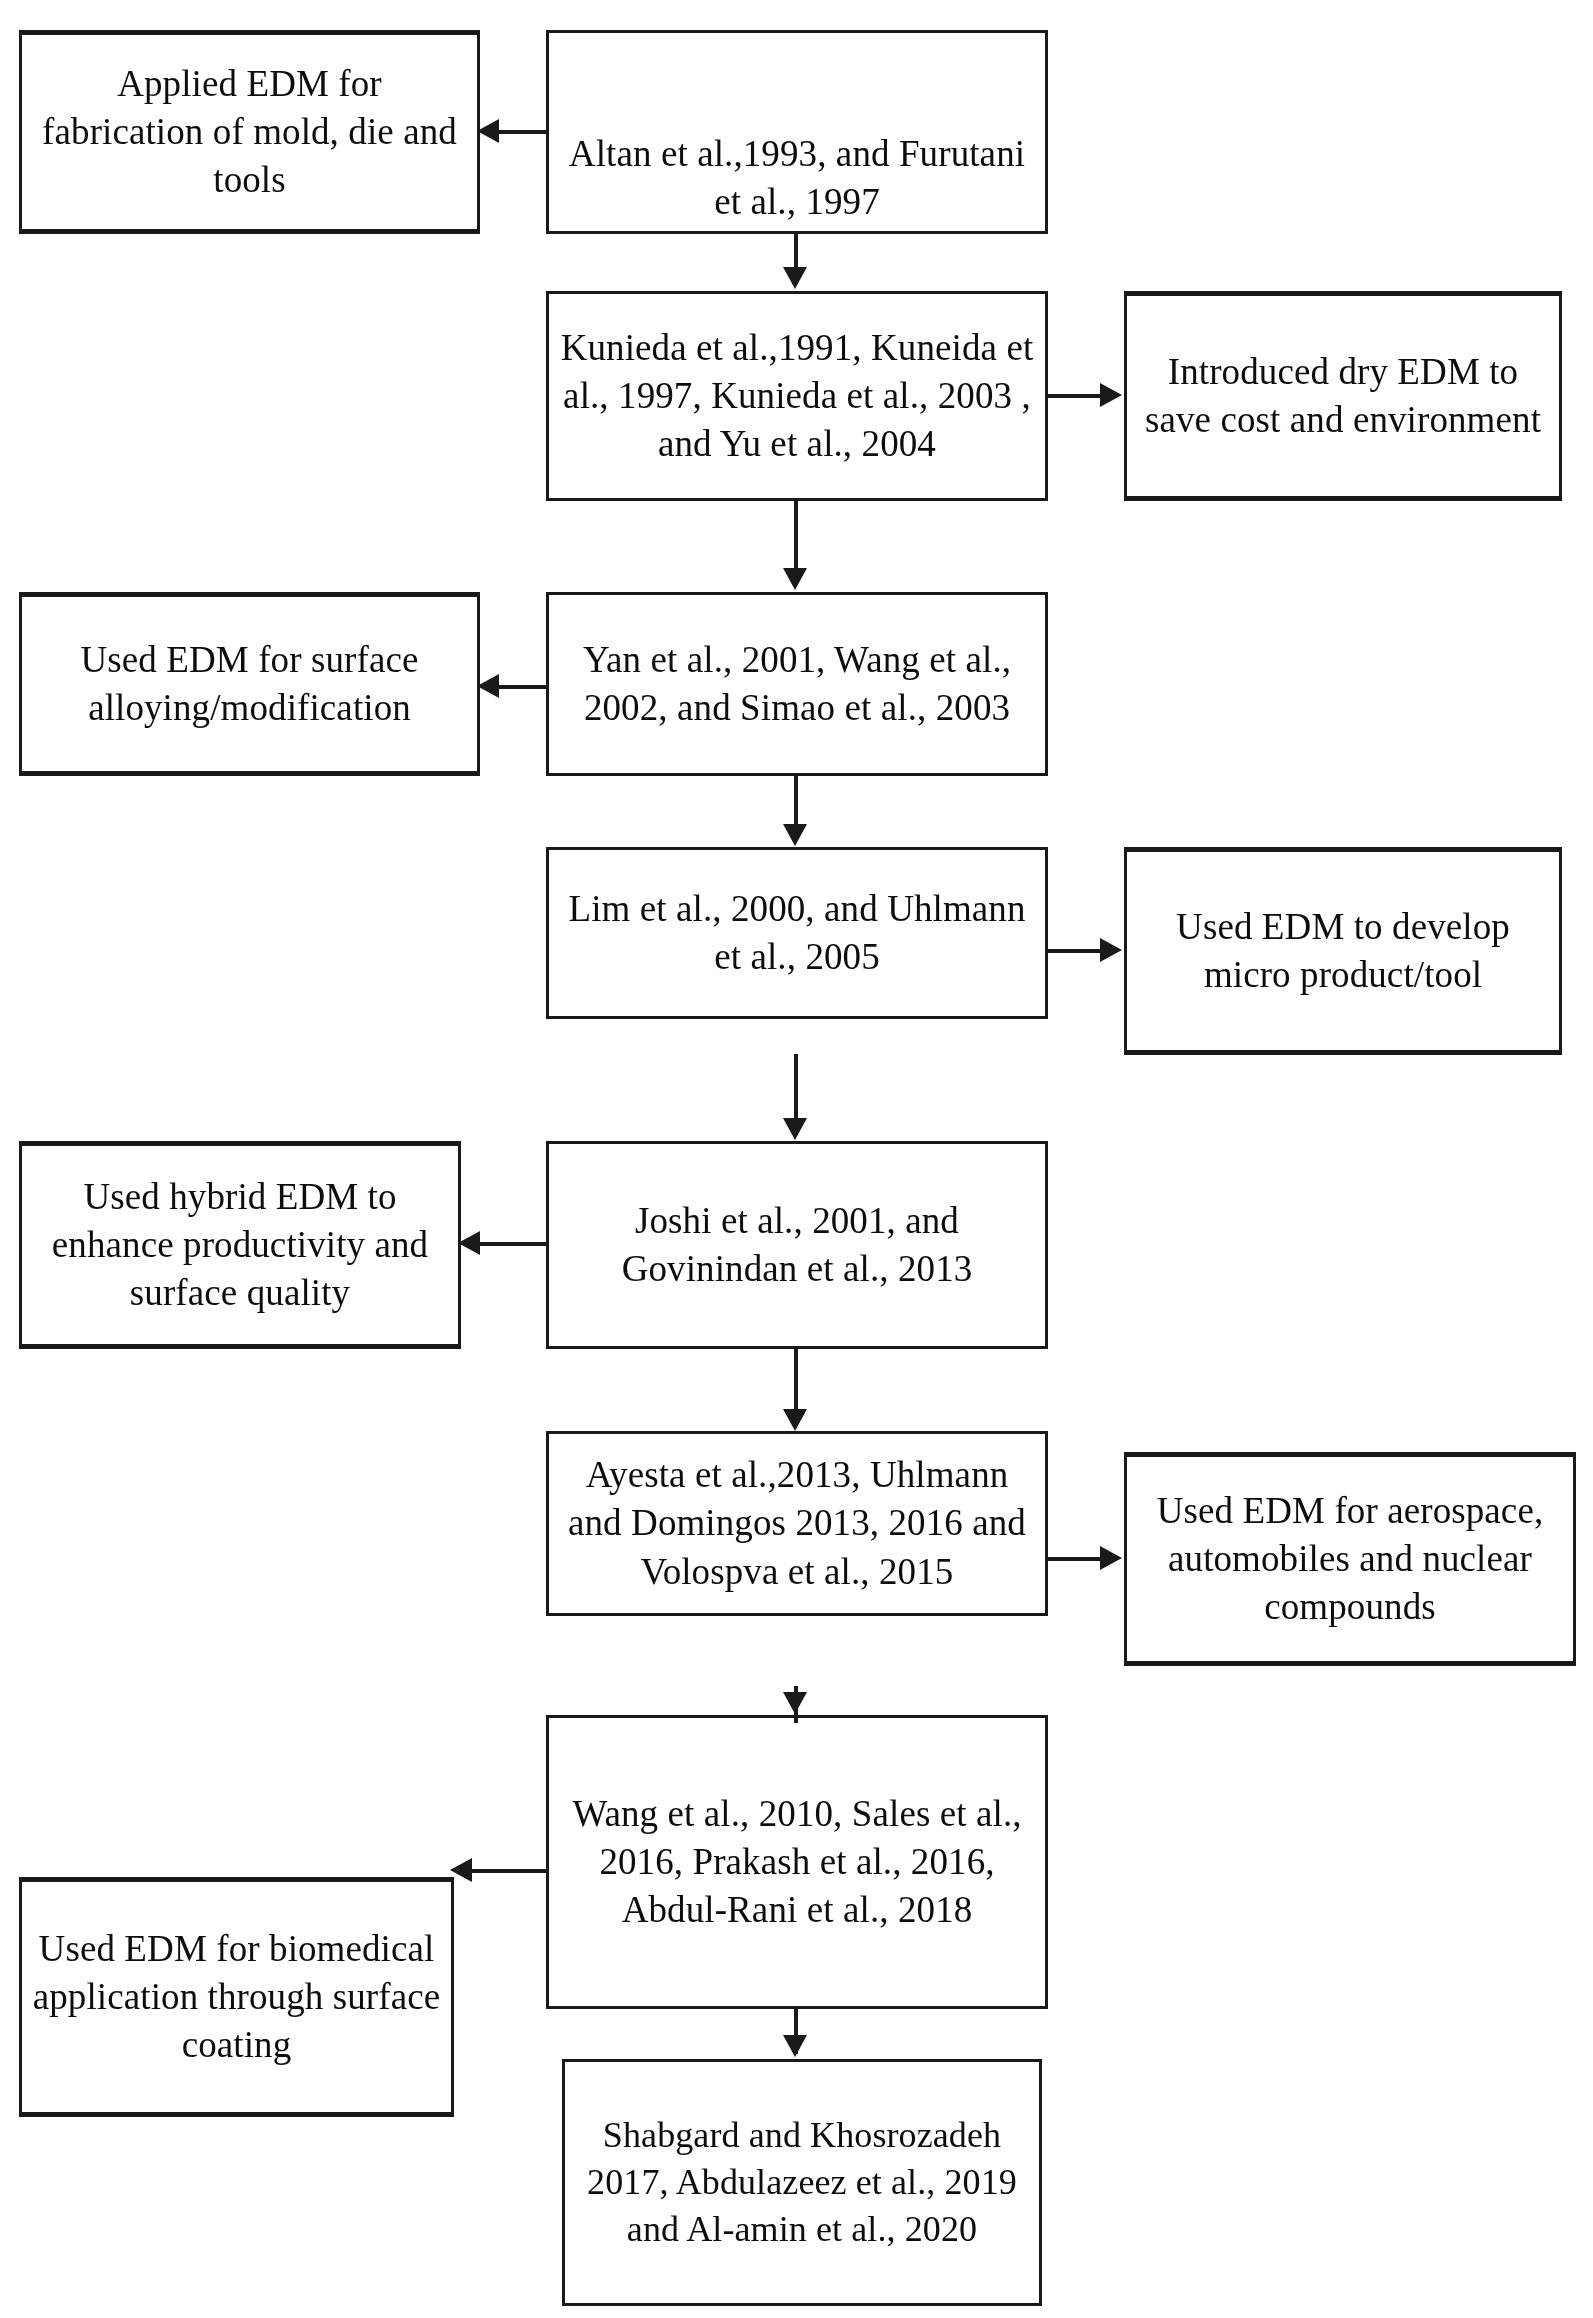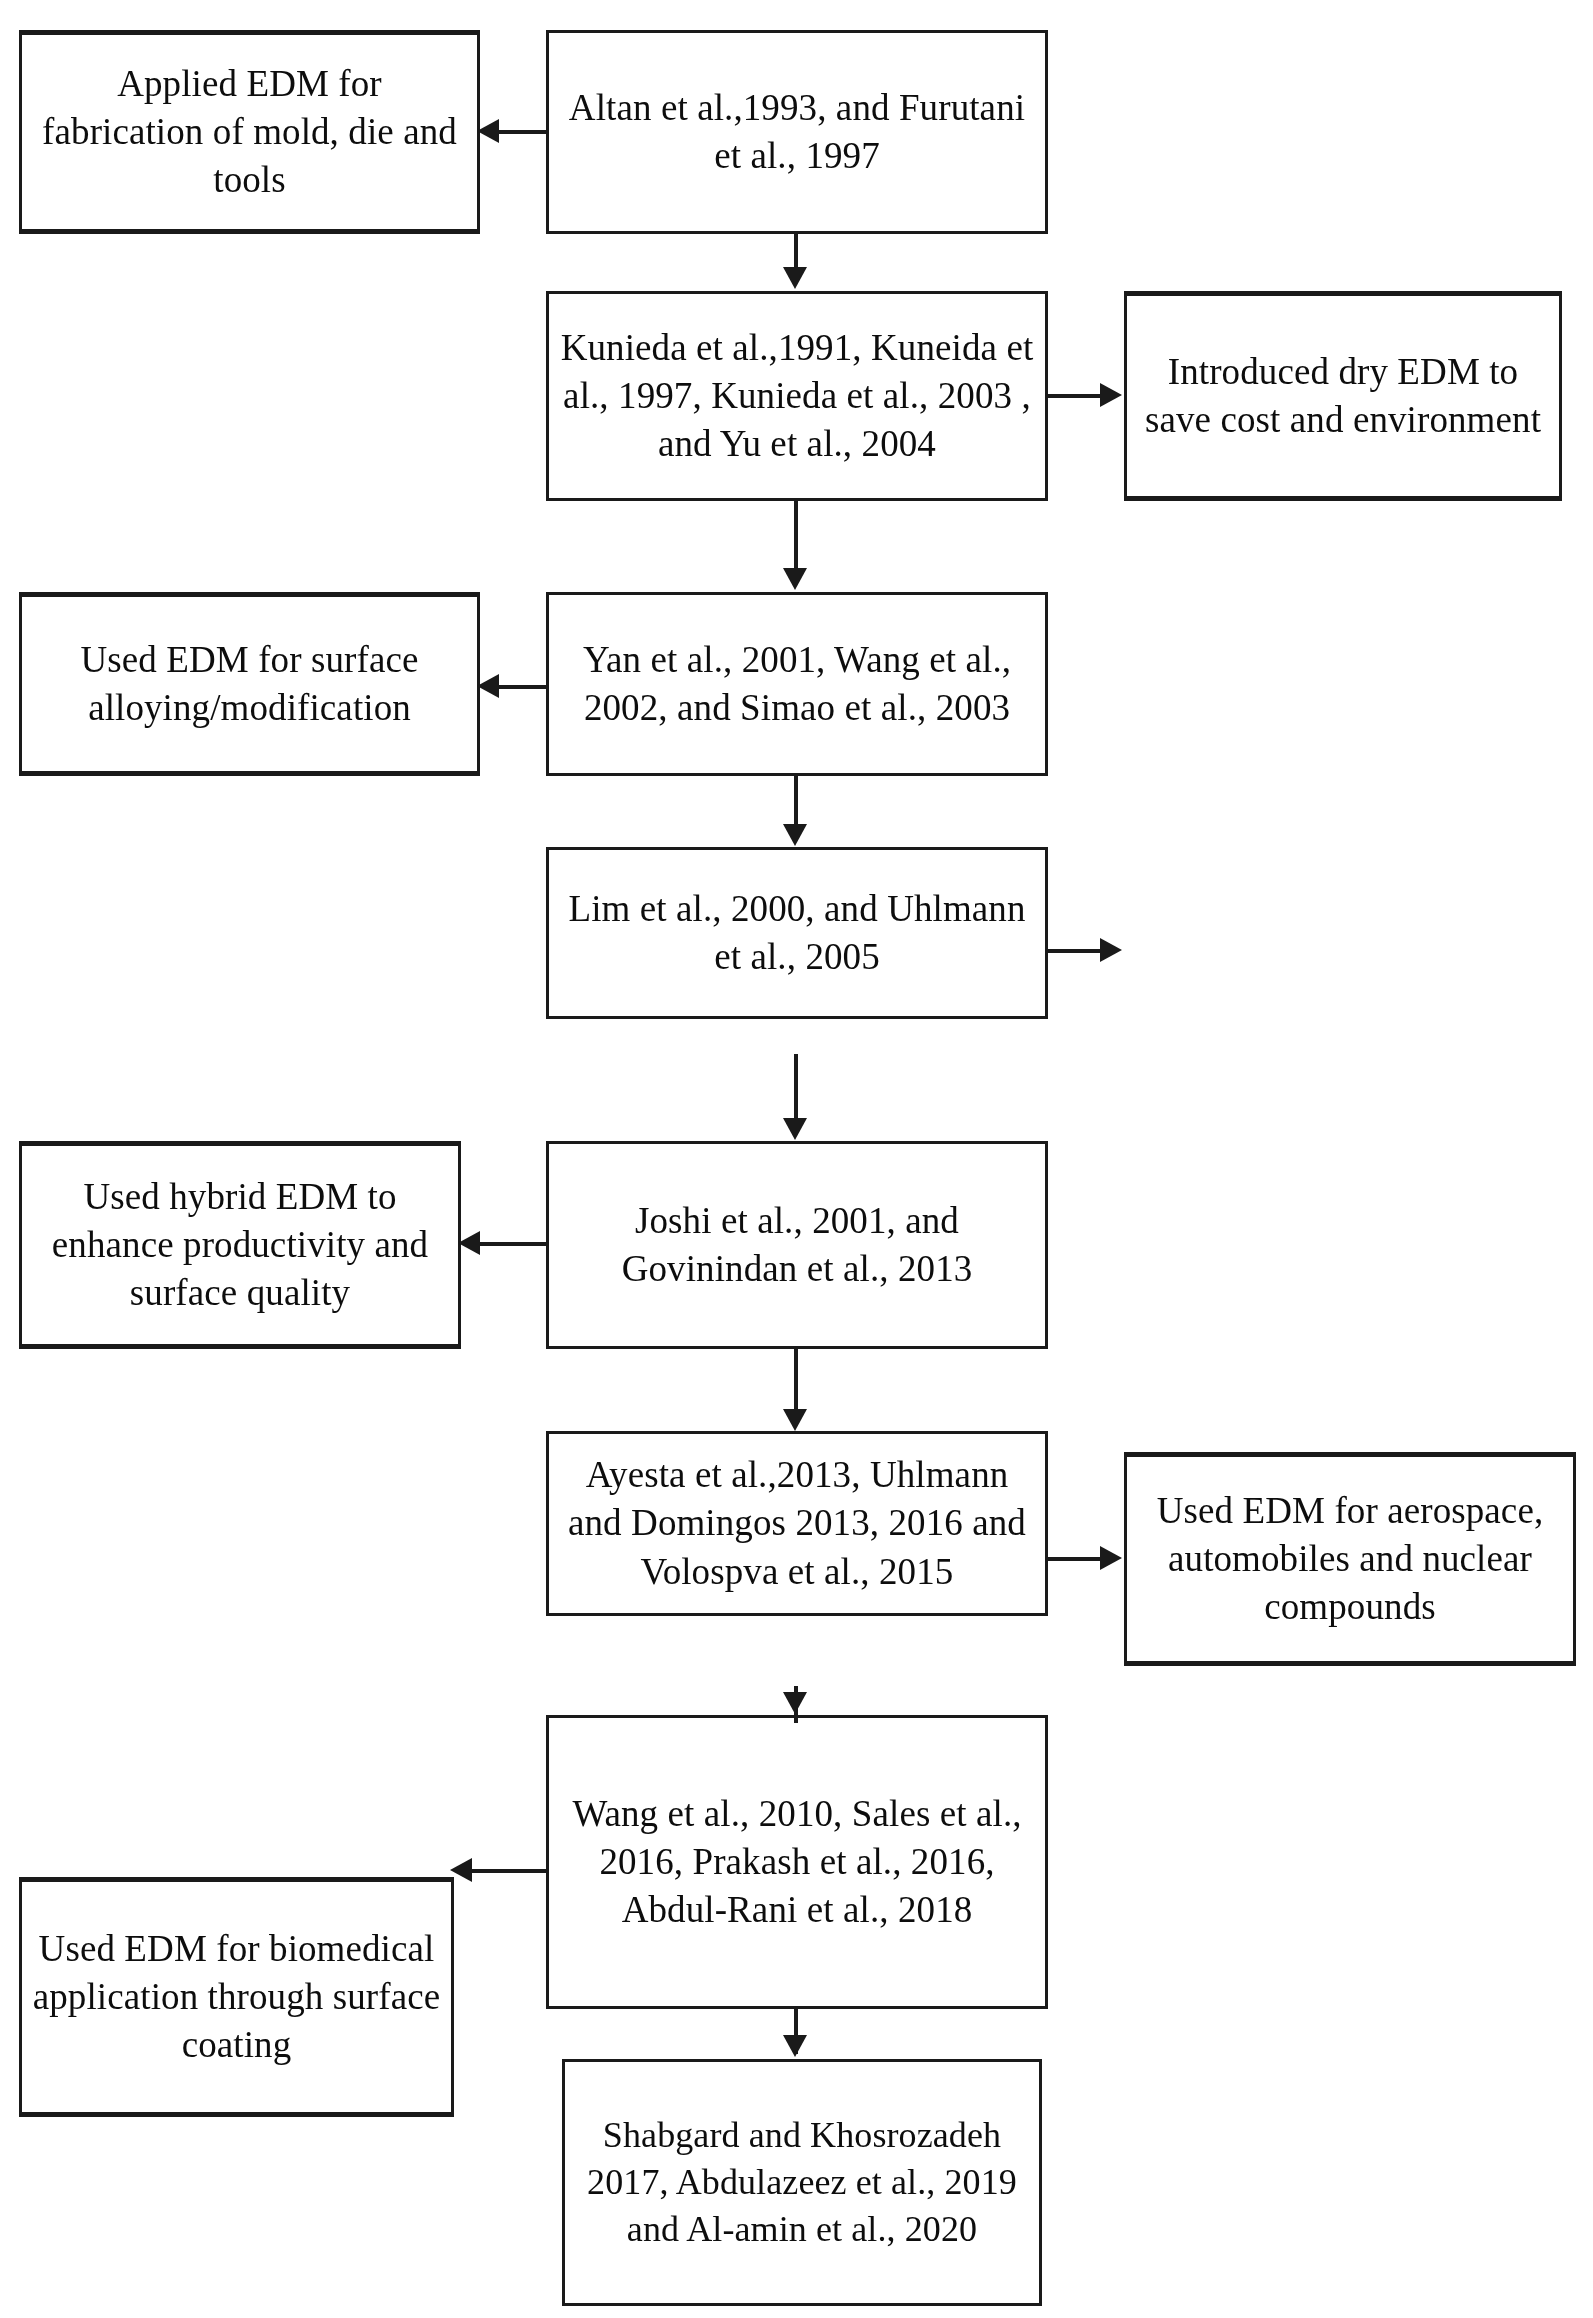--- a/index.html
+++ b/index.html
@@ -78,21 +78,21 @@
   </div>
 
   <div class="node heavy-tb" style="left:19px; top:1141px; width:442px; height:208px;">
     <span class="txt">Used hybrid EDM to enhance productivity and surface quality</span>
   </div>
 
   <div class="node heavy-tb" style="left:19px; top:1877px; width:435px; height:240px;">
     <span class="txt">Used EDM for biomedical application through surface coating</span>
   </div>
 
-  <div class="node" style="left:546px; top:30px; width:502px; height:204px;">
+  <div class="node" style="left:546px; top:30px; width:502px; height:204px;align-items:flex-end;">
     <span class="txt">Altan et al.,1993,  and Furutani et al., 1997</span>
   </div>
 
   <div class="node" style="left:546px; top:291px; width:502px; height:210px;">
     <span class="txt">Kunieda et al.,1991, Kuneida et al., 1997, Kunieda et al., 2003 , and Yu et al., 2004</span>
   </div>
 
   <div class="node" style="left:546px; top:592px; width:502px; height:184px;">
     <span class="txt">Yan et al., 2001, Wang et al., 2002, and Simao et al., 2003</span>
   </div>
@@ -114,20 +114,23 @@
   </div>
 
   <div class="node" style="left:562px; top:2059px; width:480px; height:247px; font-size:36px;">
     <span class="txt">Shabgard and Khosrozadeh 2017, Abdulazeez et al., 2019 and Al-amin et al., 2020</span>
   </div>
 
   <div class="node heavy-tb" style="left:1124px; top:291px; width:438px; height:210px;">
     <span class="txt">Introduced dry EDM to save cost and environment</span>
   </div>
 
+  <div class="node heavy-tb" style="left:1124px; top:847px; width:438px; height:208px;">
+    <span class="txt">Used EDM to develop micro product/tool</span>
+  </div>
 
   <div class="node heavy-tb" style="left:1124px; top:1452px; width:452px; height:214px;">
     <span class="txt">Used EDM for aerospace, automobiles and nuclear compounds</span>
   </div>
 
   <div class="conn v-line" style="left:794px; top:234px; height:36px;"></div>
   <div class="arrow down" style="left:783px; top:267px;"></div>
 
   <div class="conn v-line" style="left:794px; top:501px; height:75px;"></div>
   <div class="arrow down" style="left:783px; top:568px;"></div>

